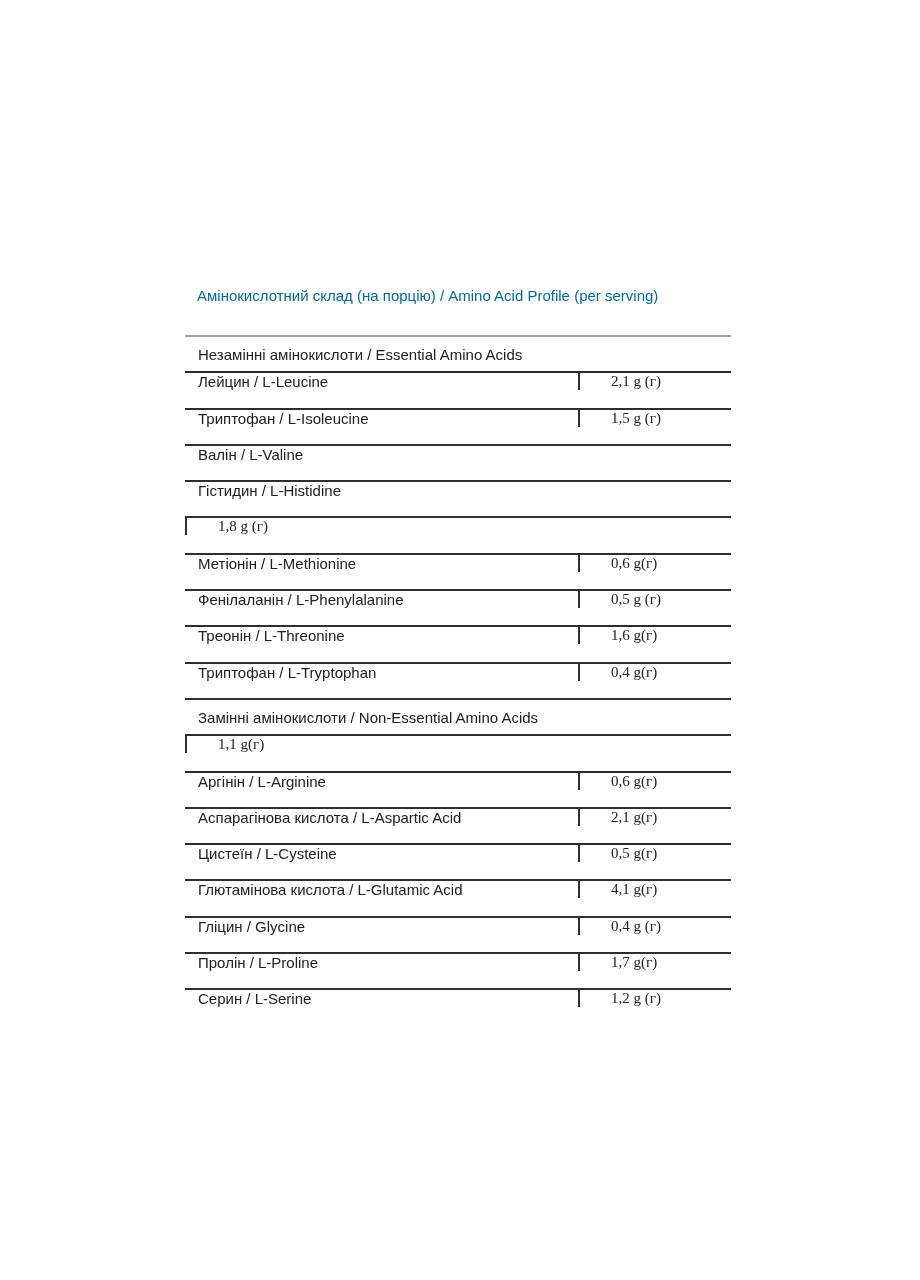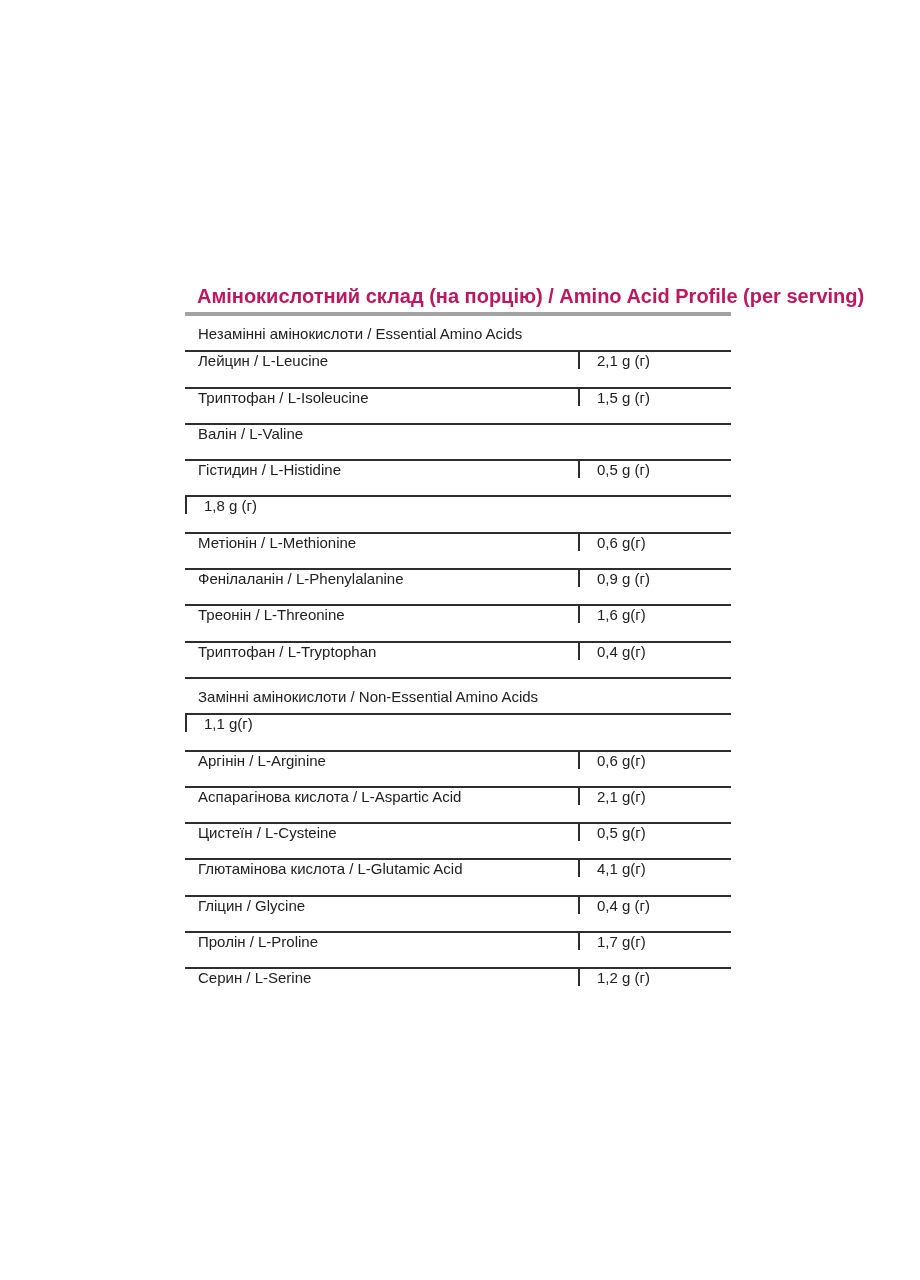--- a/index.html
+++ b/index.html
@@ -13,32 +13,31 @@
     background: #ffffff;
     font-family: "Liberation Sans", sans-serif;
     color: #212121;
     overflow: hidden;
   }
   .doc-title {
     position: absolute;
     left: 197px;
     top: 286px;
     width: 546px;
-    font-size: 20px;
+    font-size: 15px;
     line-height: 20px;
-    color: #be185d;
+    color: #0369a1;
     white-space: nowrap;
-    font-weight: bold;
   }
   .amino-table {
     position: absolute;
     left: 185px;
-    top: 312px;
+    top: 335px;
     width: 546px;
-    border-top: 4px solid #a3a3a3;
+    border-top: 2px solid #a3a3a3;
     box-sizing: border-box;
   }
   .row {
     display: flex;
     align-items: flex-start;
     height: 36.3px;
     border-bottom: 2px solid #2e2e2e;
     box-sizing: border-box;
     font-size: 15px;
   }
@@ -54,21 +53,22 @@
     align-items: center;
     box-sizing: border-box;
   }
   .name-cell {
     width: 393px;
     padding-left: 13px;
   }
   .value-cell {
     width: 153px;
     border-left: 2px solid #2e2e2e;
-    padding-left: 17px;
+    padding-left: 31px;
+    font-family: Liberation Serif, serif;
   }
 </style>
 </head>
 <body>
 
 <div class="page">
   <div class="doc-title">Амінокислотний склад (на порцію) / Amino Acid Profile (per serving)</div>
   <div class="amino-table">
       <div class="row section-row">
         <span>Незамінні амінокислоти / Essential Amino Acids</span>
@@ -79,32 +79,31 @@
       </div>
       <div class="row data-row">
         <div class="cell name-cell">Триптофан / L-Isoleucine</div>
         <div class="cell value-cell">1,5 g (г)</div>
       </div>
       <div class="row data-row">
         <div class="cell name-cell">Валін / L-Valine</div>
       </div>
       <div class="row data-row">
         <div class="cell name-cell">Гістидин / L-Histidine</div>
-        <div class="cell value-cell">0,5 g (г)</div>
       </div>
       <div class="row data-row">
         <div class="cell value-cell">1,8 g (г)</div>
       </div>
       <div class="row data-row">
         <div class="cell name-cell">Метіонін / L-Methionine</div>
         <div class="cell value-cell">0,6 g(г)</div>
       </div>
       <div class="row data-row">
         <div class="cell name-cell">Фенілаланін / L-Phenylalanine</div>
-        <div class="cell value-cell">0,9 g (г)</div>
+        <div class="cell value-cell">0,5 g (г)</div>
       </div>
       <div class="row data-row">
         <div class="cell name-cell">Треонін / L-Threonine</div>
         <div class="cell value-cell">1,6 g(г)</div>
       </div>
       <div class="row data-row">
         <div class="cell name-cell">Триптофан / L-Tryptophan</div>
         <div class="cell value-cell">0,4 g(г)</div>
       </div>
       <div class="row section-row">

